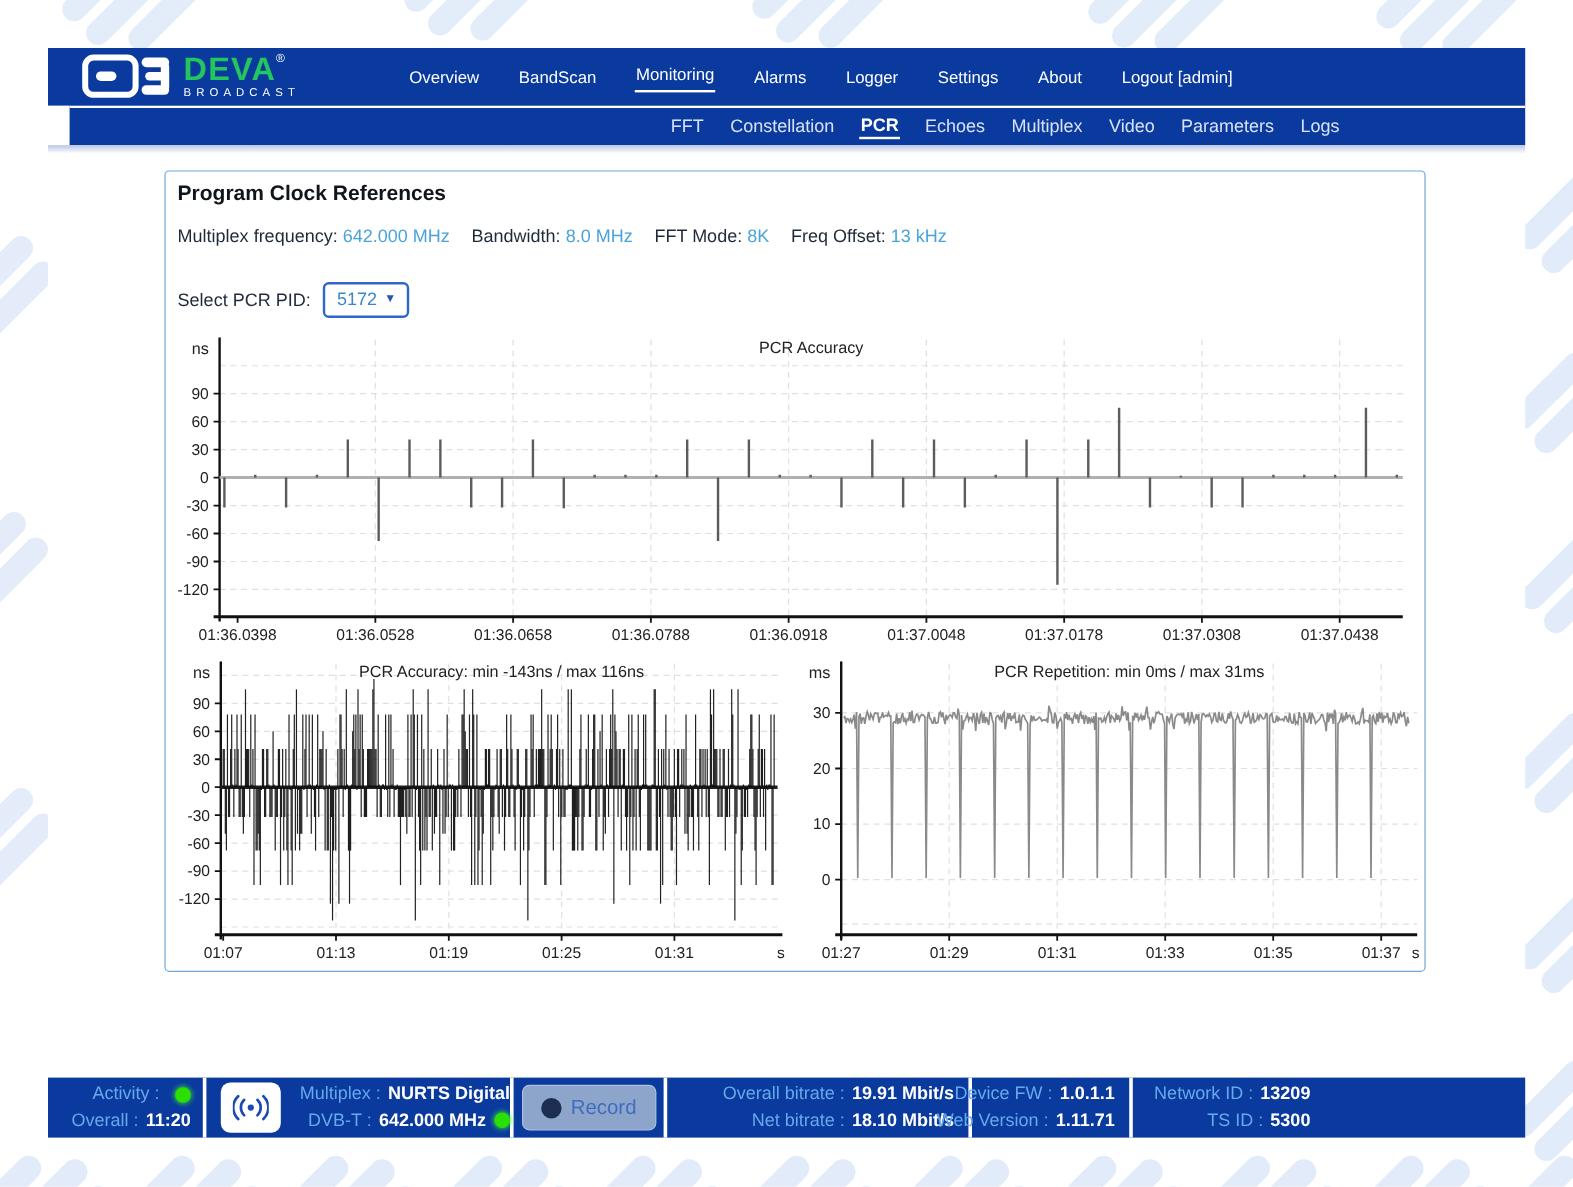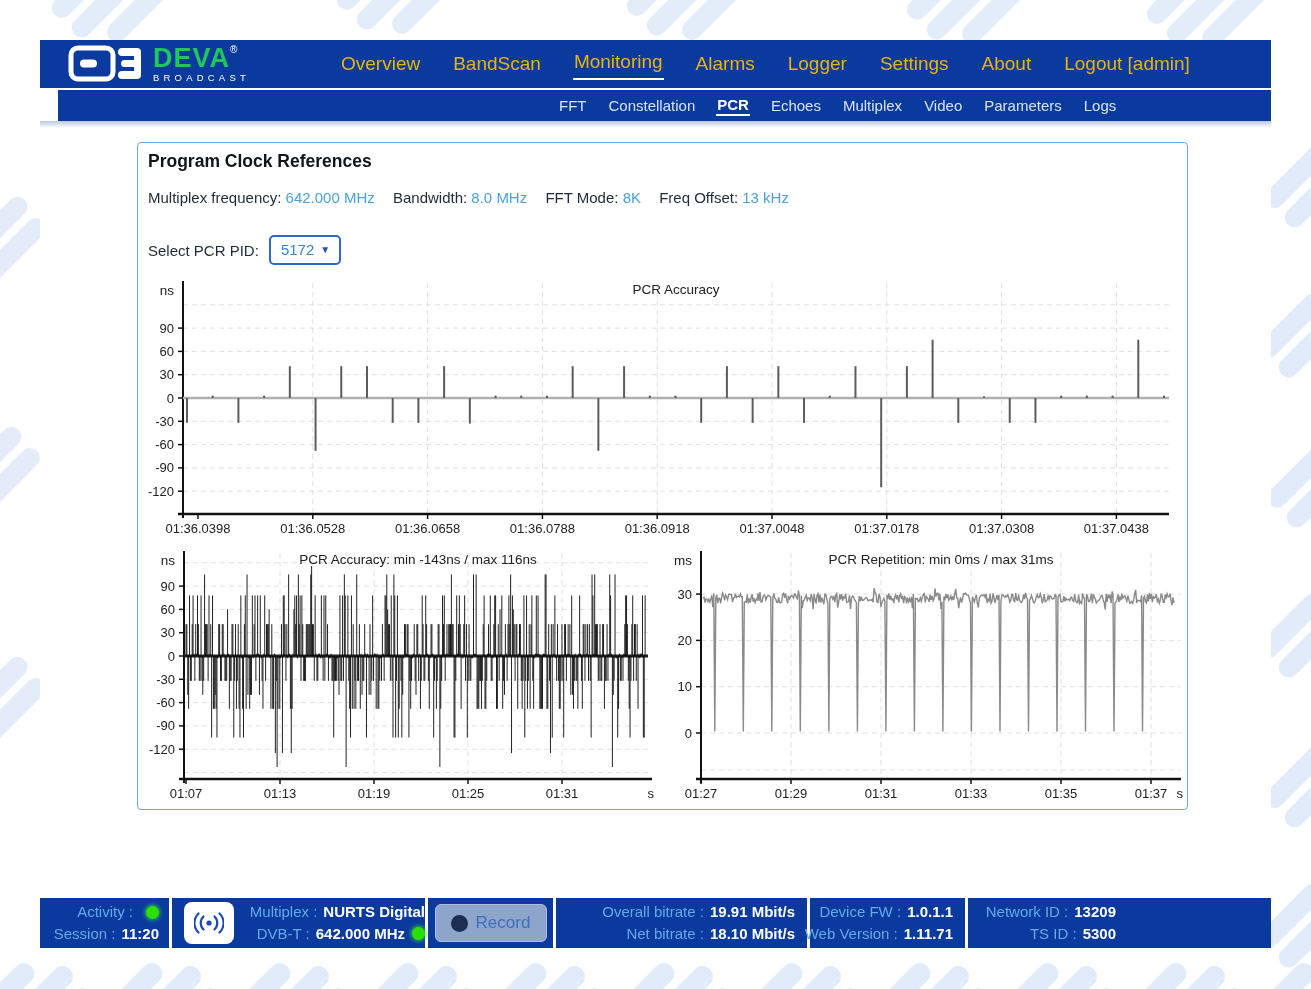--- a/index.html
+++ b/index.html
@@ -13,21 +13,21 @@
   
   .frame{position:absolute;left:40px;top:40px;width:1231px;height:908px;background:#fff;}
   
   .nav{position:relative;height:48px;background:#0a3a9e;}
   .logo{position:absolute;left:28px;top:4px;display:flex;align-items:center;gap:7px;}
   .logo-texts{line-height:1;}
   .logo-brand{color:#22c55e;font-weight:bold;font-size:27px;letter-spacing:1px;}
   .logo-reg{color:#fff;font-size:10px;vertical-align:top;}
   .logo-sub{color:#fff;font-size:9.5px;letter-spacing:4.2px;margin-top:1px;}
   .nav-menu{position:absolute;left:300px;top:0;height:48px;display:flex;gap:31px;align-items:center;}
-  .nav-item{color:#eab308;font-size:19px;cursor:pointer;padding:3px 1px;}
+  .nav-item{color:#ffffff;font-size:14px;cursor:pointer;padding:3px 1px;}
   .nav-item.active{border-bottom:2px solid #fff;padding-bottom:5px;}
   .subnav{height:31px;background:#0a3a9e;border-top:2px solid #fff;display:flex;gap:20px;align-items:center;padding-left:500px;margin-left:18px;}
   .subnav-item{color:#d9e3f8;font-size:15px;cursor:pointer;padding:1px 1px;}
   .subnav-item.active{color:#fff;font-weight:bold;border-bottom:2px solid #fff;}
   .navshadow{height:7px;background:linear-gradient(#bac7e3,rgba(255,255,255,0));}
   
   .panel{position:absolute;left:97px;top:102px;width:1049px;height:666px;
          border:1px solid #6fa8dc;border-radius:4px;background:#fff;}
   .panel-title{position:absolute;left:10px;top:8px;font-size:17.5px;font-weight:bold;color:#10151c;}
   .info-line{position:absolute;left:10px;top:46px;font-size:15px;color:#1e2a38;}
@@ -46,21 +46,21 @@
   .cell .row{display:flex;align-items:center;justify-content:flex-end;line-height:1.45;}
   .slabel{color:#66a9ea;margin-right:6px;white-space:pre;}
   .svalue{color:#fff;font-weight:bold;white-space:pre;}
   .dot{display:inline-block;width:13px;height:13px;border-radius:50%;background:#2be000;
        box-shadow:0 0 4px 1px rgba(60,255,30,.7);margin-left:7px;}
   .c0{width:132px;padding-right:10px;}
   .c1{width:256px;flex-direction:row !important;align-items:center;padding-left:12px;}
   .c1 .rows{flex:1;display:flex;flex-direction:column;justify-content:flex-end;}
   .c2{width:128px;align-items:center;}
   .c3{width:234px;padding-right:12px;margin-left:20px;}
-  .c4{width:158px;padding-right:12px;}
+  .c4{width:134px;padding-right:12px;}
   .c5{width:160px;padding-right:12px;}
   .c6{width:163px;padding-right:10px;}
   .ant-box{width:50px;height:42px;background:#fff;border-radius:8px;display:flex;align-items:center;justify-content:center;margin-right:10px;}
   .rec-btn{width:110px;height:36px;background:#8da5ca;border:1px solid #aebfdd;border-radius:6px;
            display:flex;align-items:center;justify-content:center;gap:8px;cursor:pointer;}
   .rec-circle{width:17px;height:17px;border-radius:50%;background:#1c2e52;}
   .rec-label{color:#3f6dc0;font-size:17px;}
 </style>
 </head>
 <body>
@@ -1003,21 +1003,21 @@
       </svg>
   </div>
 
   <div class="statusbar">
     <div class="cell c0">
       <div class="row">
           <span class="slabel">Activity :</span>
           <span class="dot"></span>
         </div>
       <div class="row">
-          <span class="slabel">Session :</span>
+          <span class="slabel">Overall :</span>
           <span class="svalue">11:20</span>
         </div>
     </div>
     <div class="cell c1">
       <div class="ant-box">
         <svg width="30" height="24" viewBox="0 0 30 24">
           <circle cx="15" cy="12" r="2.6" fill="#1d49b5"></circle>
           <path d="M9.5,5.5 A9,9 0 0 0 9.5,18.5" fill="none" stroke="#1d49b5" stroke-width="2.2" stroke-linecap="round"></path>
           <path d="M4.5,2.5 A13,13 0 0 0 4.5,21.5" fill="none" stroke="#1d49b5" stroke-width="2.2" stroke-linecap="round"></path>
           <path d="M20.5,5.5 A9,9 0 0 1 20.5,18.5" fill="none" stroke="#1d49b5" stroke-width="2.2" stroke-linecap="round"></path>

